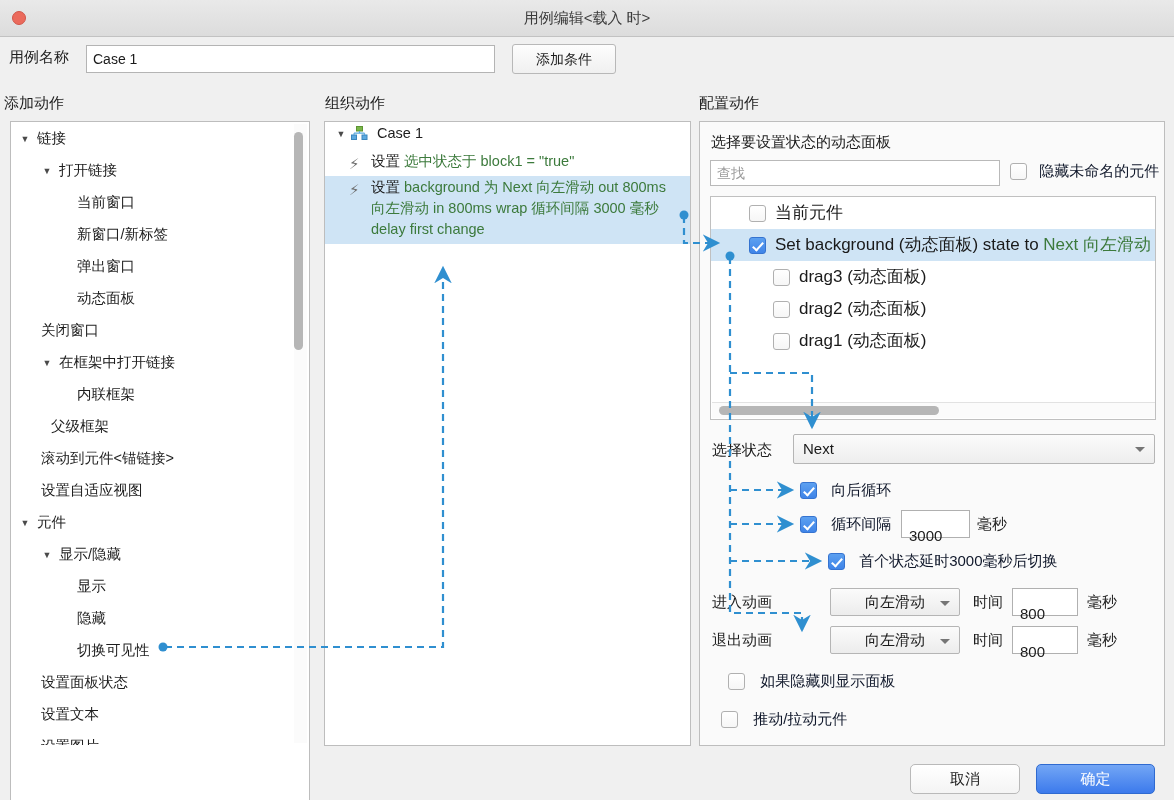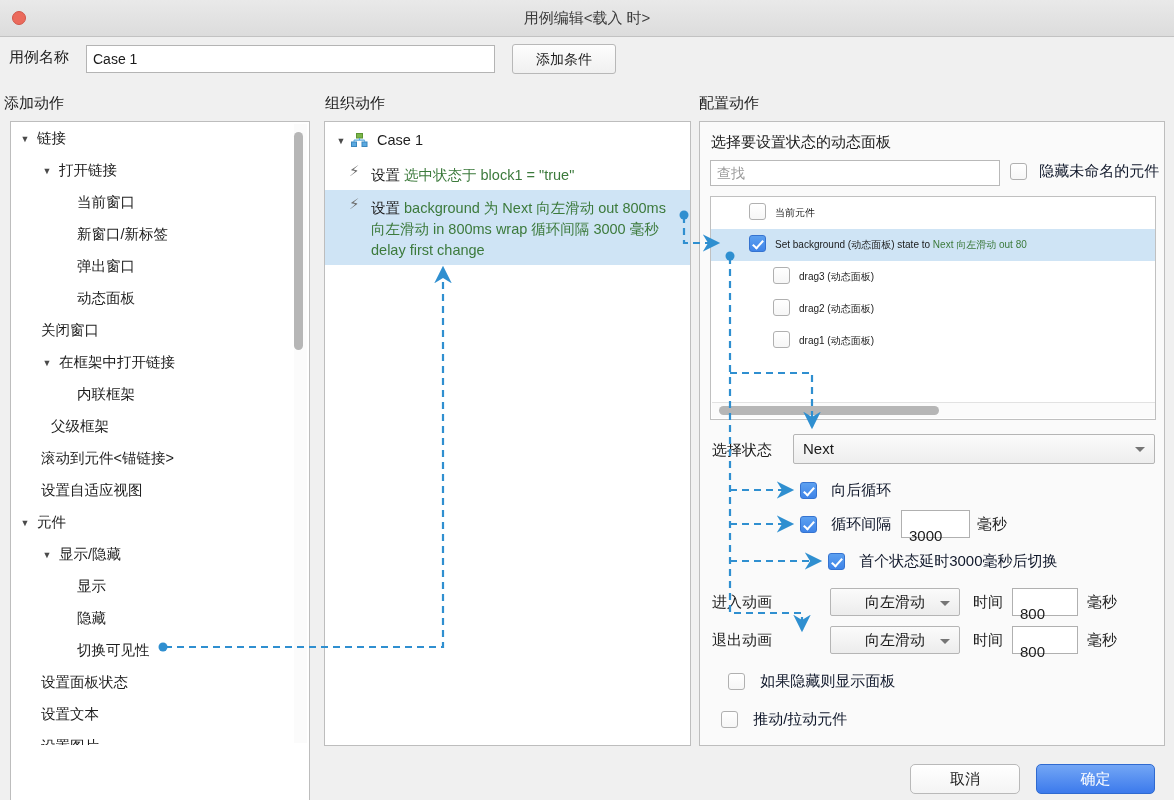--- a/index.html
+++ b/index.html
@@ -94,21 +94,21 @@
     position: absolute; right: 2px; top: 2px; width: 13px; height: 619px;
     background: #fbfbfb;
   }
   .lscroll-thumb {
     position: absolute; right: 4px; top: 8px; width: 9px; height: 218px;
     background: #b6b6b6; border-radius: 5px;
   }
 
   
   .mid-row {
-    position: relative; padding: 8px 8px 4px 10px;
+    position: relative; padding: 1px 8px 4px 10px;
     font-size: 14.5px; line-height: 21px; color: #1d1d1d;
   }
   .mid-row.sel { background: #cfe4f5; }
   .bolt { color: #6e6e6e; font-size: 15px; margin-right: 4px; }
   .green { color: #3c7a3c; }
   .sitemap-ico { display:inline-block; vertical-align:-2px; margin-right:5px; }
 
   
   .r-label { position: absolute; font-size: 15px; color: #1d1d1d; }
   .search-box {
@@ -131,21 +131,21 @@
     width: 4px; height: 9px; border: solid #fff;
     border-width: 0 2px 2px 0; transform: rotate(42deg);
   }
   .list-box {
     position: absolute; left: 710px; top: 196px; width: 446px; height: 224px;
     background: #fff; border: 1px solid #c0c0c0; box-sizing: border-box;
     overflow: hidden;
   }
   .list-row {
     position: relative; height: 32px; line-height: 32px;
-    font-size: 10px; color: #1a1a1a; white-space: nowrap;
+    font-size: 17px; color: #1a1a1a; white-space: nowrap;
     padding-left: 38px;
   }
   .list-row.sel { background: #cfe4f5; }
   .list-row .cb { margin-right: 9px; }
   .list-row.indent { padding-left: 62px; }
   .hscroll-track {
     position: absolute; left: 1px; bottom: 1px; width: 444px; height: 15px;
     background: #fbfbfb; border-top: 1px solid #e2e2e2;
   }
   .hscroll-thumb {

